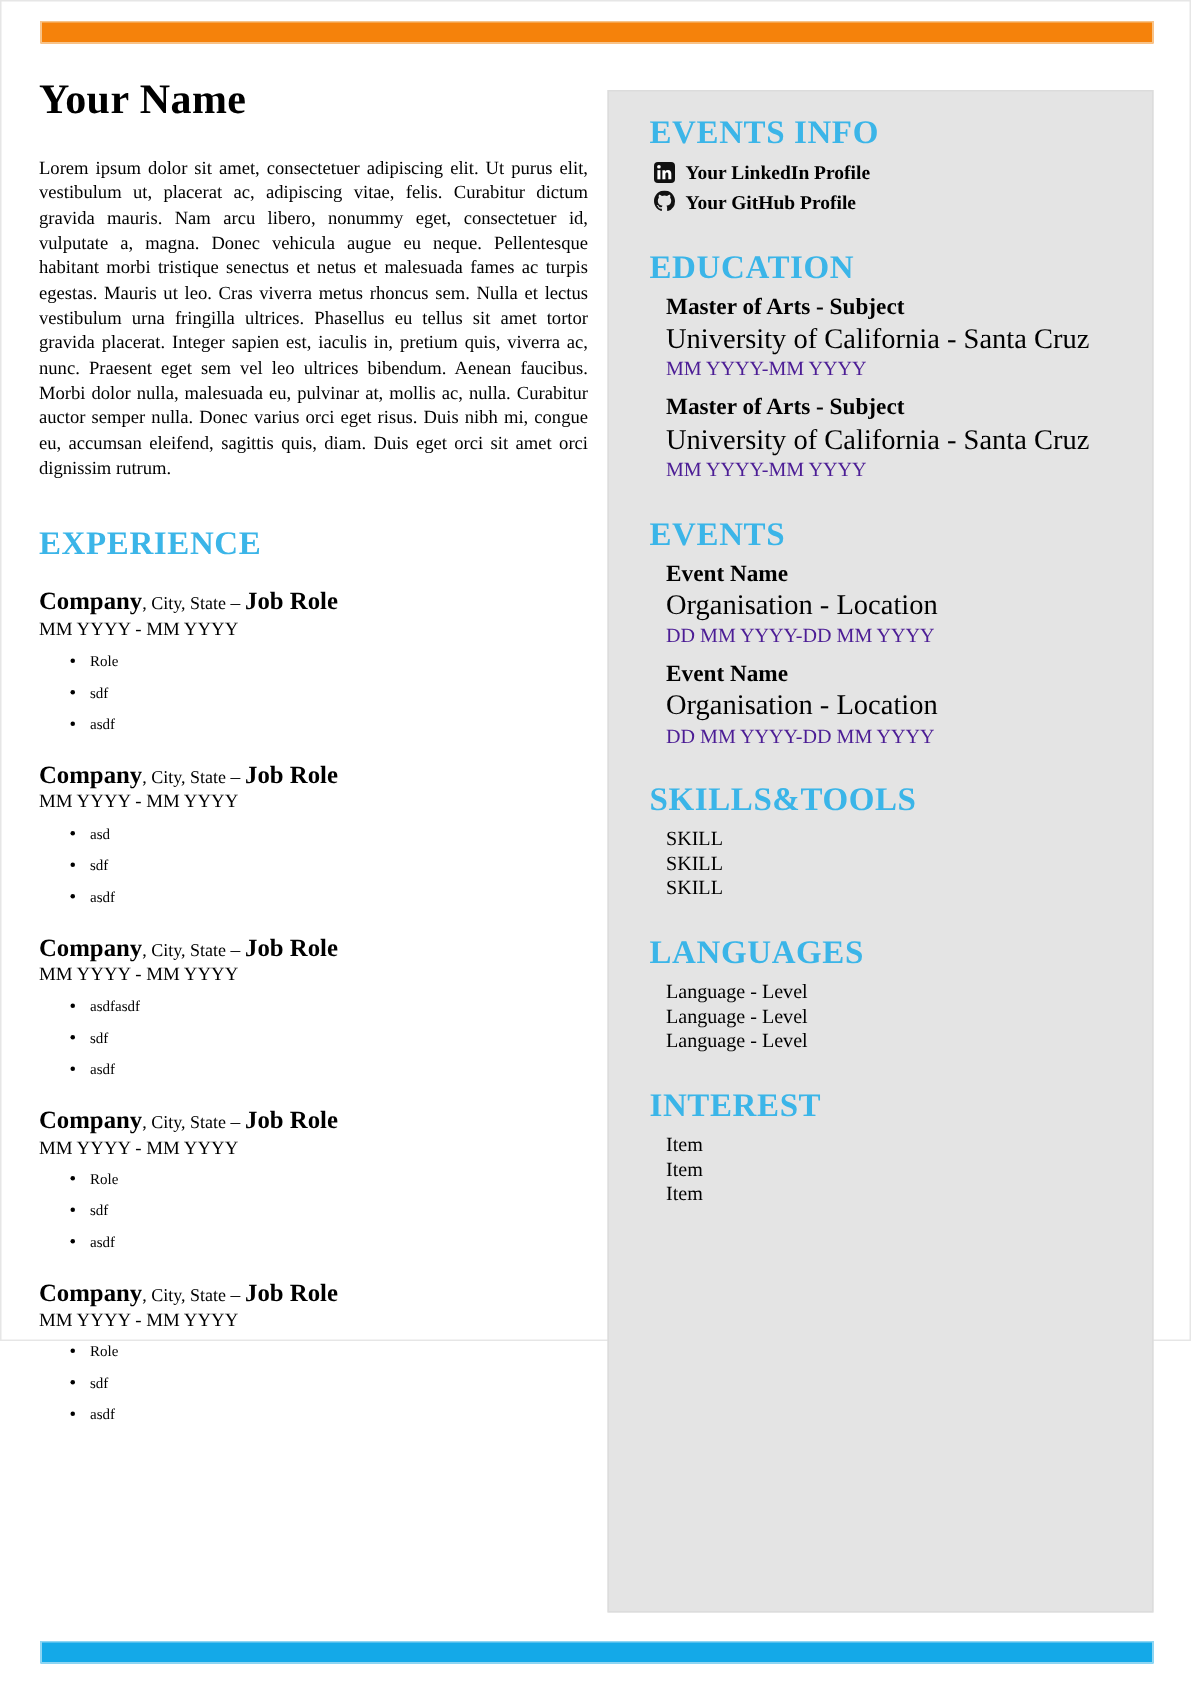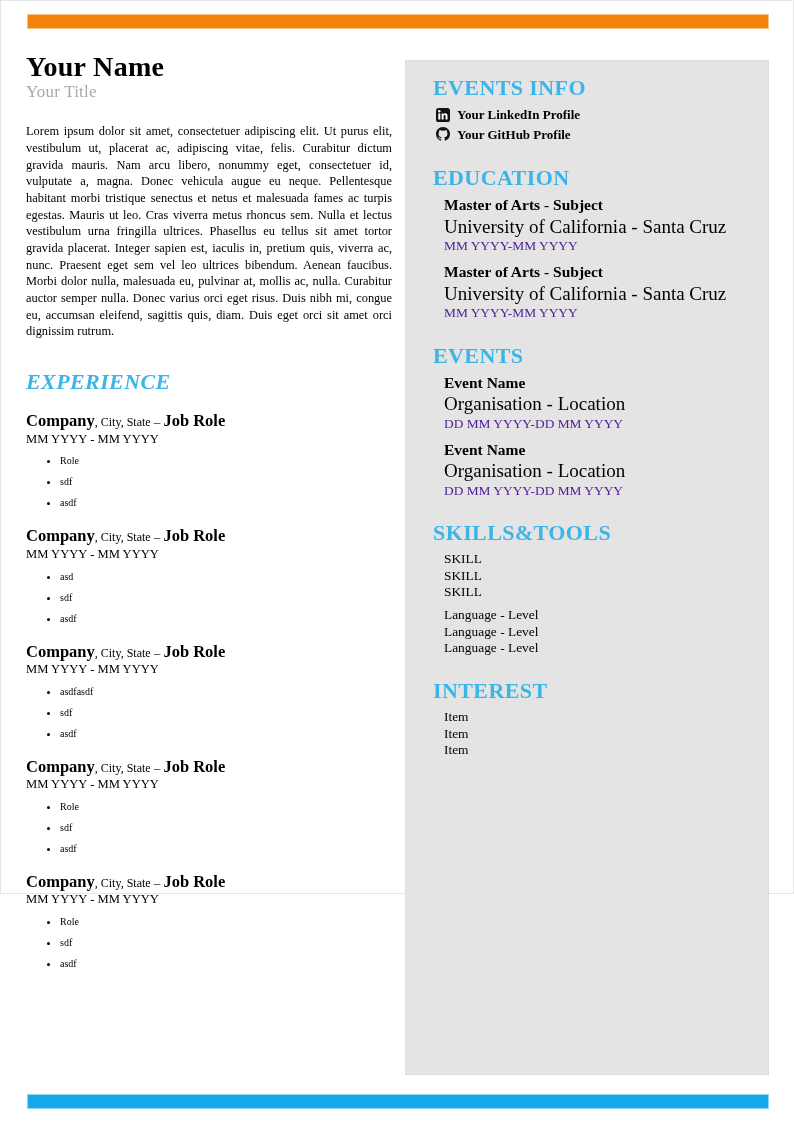--- a/index.html
+++ b/index.html
@@ -72,21 +72,21 @@
     -webkit-hyphens: auto;
   }
 
   .sec-head {
     color: #3bb5e8;
     font-size: 22px;
     font-weight: bold;
     letter-spacing: 0.4px;
     line-height: 1.1;
   }
-  .left-col .sec-head { margin-top: 30px; font-style: italic; }
+  .left-col .sec-head { margin-top: 30px; }
 
   .job { margin-top: 17px; }
   .job-line {
     font-size: 13px;
     line-height: 1.18;
     white-space: nowrap;
   }
   .job-company { font-size: 16.5px; font-weight: bold; }
   .job-where { font-size: 12px; }
   .job-dash { font-size: 13px; }
@@ -177,21 +177,20 @@
 </head>
 <body>
 
 <div class="page">
 
   <div class="rule rule-top"></div>
 
   <div class="left-col">
 
     <div class="name">Your Name</div>
-    <div class="title">Your Title</div>
 
     <p class="summary">Lorem ipsum dolor sit amet, consectetuer adipiscing elit. Ut purus elit, vestibulum ut, placerat ac, adipiscing vitae, felis. Curabitur dictum gravida mauris. Nam arcu libero, nonummy eget, consectetuer id, vulputate a, magna. Donec vehicula augue eu neque. Pellentesque habitant morbi tristique senectus et netus et malesuada fames ac turpis egestas. Mauris ut leo. Cras viverra metus rhoncus sem. Nulla et lectus vestibulum urna fringilla ultrices. Phasellus eu tellus sit amet tortor gravida placerat. Integer sapien est, iaculis in, pretium quis, viverra ac, nunc. Praesent eget sem vel leo ultrices bibendum. Aenean faucibus. Morbi dolor nulla, malesuada eu, pulvinar at, mollis ac, nulla. Curabitur auctor semper nulla. Donec varius orci eget risus. Duis nibh mi, congue eu, accumsan eleifend, sagittis quis, diam. Duis eget orci sit amet orci dignissim rutrum.</p>
 
     <div class="sec-head">EXPERIENCE</div>
 
     <div>
 
       <div class="job">
         <div class="job-line">
           <span class="job-company">Company</span><span class="job-where">, City, State </span><span class="job-dash">– </span><span class="job-role">Job Role</span>
@@ -314,20 +313,21 @@
         </div>
       </div>
 
       <div class="sec-head">SKILLS&amp;TOOLS</div>
       <ul class="plain-list">
         <li>SKILL</li>
         <li>SKILL</li>
         <li>SKILL</li>
       </ul>
 
+      <div class="sec-head">LANGUAGES</div>
       <ul class="plain-list">
         <li>Language - Level</li>
         <li>Language - Level</li>
         <li>Language - Level</li>
       </ul>
 
       <div class="sec-head">INTEREST</div>
       <ul class="plain-list">
         <li>Item</li>
         <li>Item</li>

